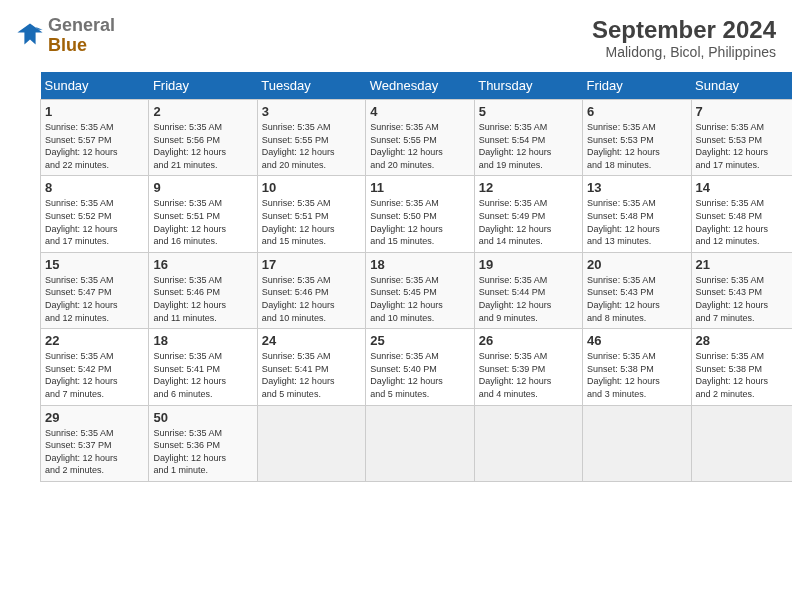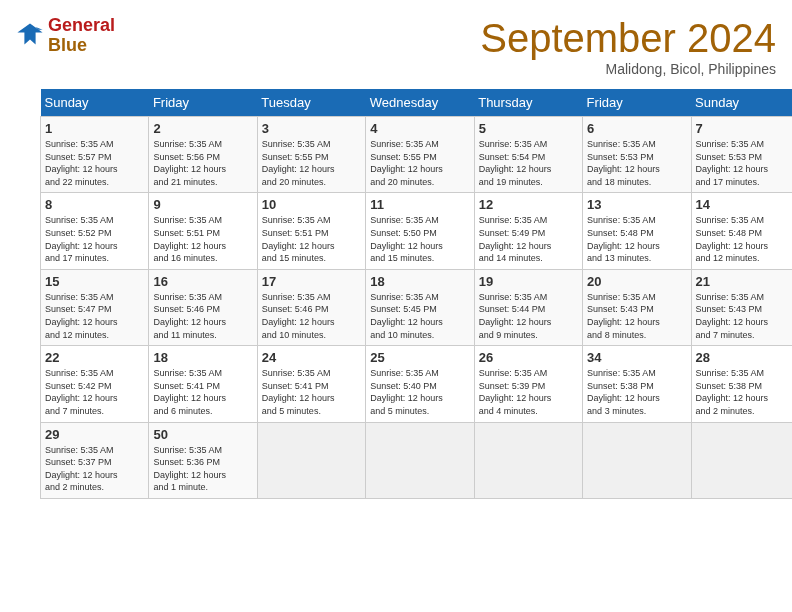--- a/index.html
+++ b/index.html
@@ -21,33 +21,33 @@
       align-items: center;
       gap: 4px;
     }
     .logo-text {
       font-size: 18px;
       font-weight: bold;
       color: #333;
       line-height: 1.1;
     }
     .logo-text span {
-      color: #b91c1c;
+      color: #737373;
     }
     .logo-bird {
       width: 28px;
       height: 28px;
     }
     .title-area {
       text-align: right;
     }
     .month-year {
-      font-size: 40px;
-      font-weight: normal;
-      color: #a16207;
+      font-size: 24px;
+      font-weight: bold;
+      color: #404040;
     }
     .location {
       font-size: 14px;
       color: #555;
     }
     table {
       width: 100%;
       border-collapse: collapse;
       font-size: 10px;
       margin-left: 24px;
@@ -227,21 +227,21 @@
         </td>
         <td>
           <span class="day-number">25</span>
           <div class="day-info">Sunrise: 5:35 AM<br>Sunset: 5:40 PM<br>Daylight: 12 hours<br>and 5 minutes.</div>
         </td>
         <td>
           <span class="day-number">26</span>
           <div class="day-info">Sunrise: 5:35 AM<br>Sunset: 5:39 PM<br>Daylight: 12 hours<br>and 4 minutes.</div>
         </td>
         <td>
-          <span class="day-number">34</span>
+          <span class="day-number">46</span>
           <div class="day-info">Sunrise: 5:35 AM<br>Sunset: 5:38 PM<br>Daylight: 12 hours<br>and 3 minutes.</div>
         </td>
         <td>
           <span class="day-number">28</span>
           <div class="day-info">Sunrise: 5:35 AM<br>Sunset: 5:38 PM<br>Daylight: 12 hours<br>and 2 minutes.</div>
         </td>
       </tr>
       <tr>
         <td>
           <span class="day-number">29</span>

